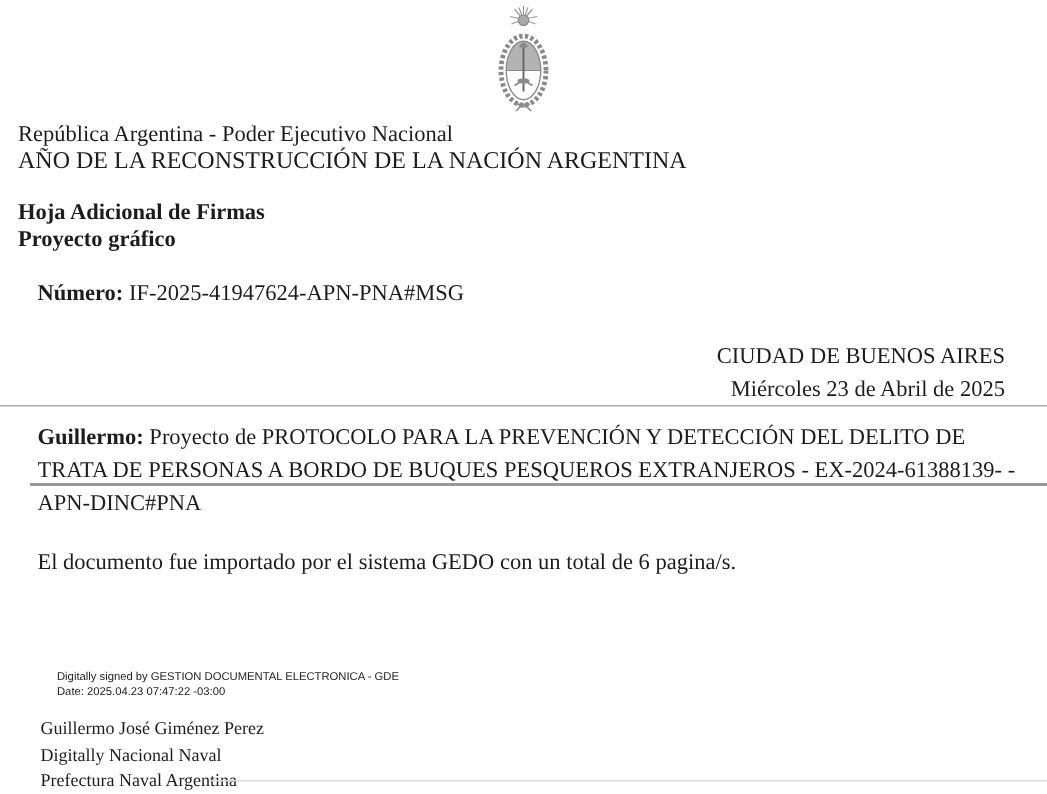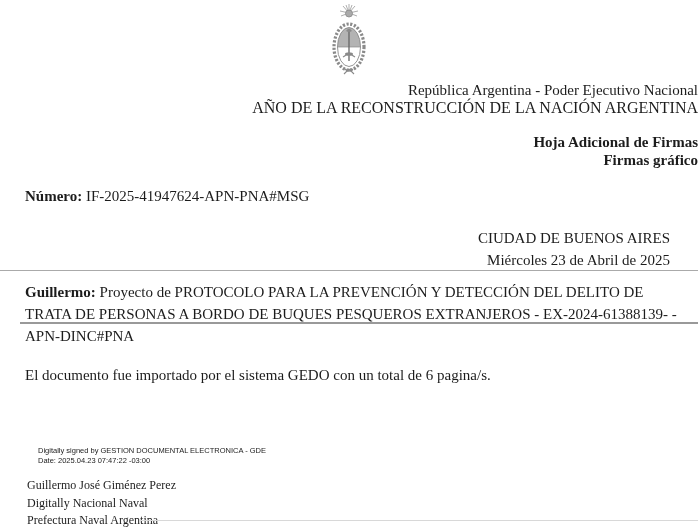--- a/index.html
+++ b/index.html
@@ -7,21 +7,21 @@
   .page {
     position: relative;
     width: 698px;
     height: 529px;
     background: #ffffff;
     font-family: "Liberation Serif", "DejaVu Serif", serif;
     color: #1c1c1c;
     overflow: hidden;
   }
   .abs { position: absolute; }
-  .centered { left: 0; right: 0; text-align: right; margin-left: 12px; }
+  .centered { left: 0; right: 0; text-align: left; margin-left: 12px; }
   .coat-of-arms { left: 319px; top: 3px; width: 60px; height: 73px; }
   .header-line1 { top: 82px; font-size: 15px; }
   .header-line2 { top: 99px; font-size: 16px; }
   .title-line1 { top: 134px; font-size: 15px; font-weight: bold; }
   .title-line2 { top: 152px; font-size: 15px; font-weight: bold; }
   .numero-row { left: 25px; top: 188px; font-size: 15px; text-align: center; }
   .numero-row .lbl { font-weight: bold; }
   .city-line { right: 28px; top: 230px; font-size: 15px; text-align: right; }
   .date-line { right: 28px; top: 252px; font-size: 15px; text-align: center; }
   .rule-top { left: 0; top: 270px; width: 698px; height: 1px; background: #aaaaaa; }
@@ -75,21 +75,21 @@
 
     <path d="M26,66 q4,4 8,0" fill="none" stroke="#8a8a8a" stroke-width="1.4"></path>
     <line x1="25" y1="71" x2="30" y2="66" stroke="#8a8a8a" stroke-width="1.1"></line>
     <line x1="35" y1="71" x2="30" y2="66" stroke="#8a8a8a" stroke-width="1.1"></line>
   </svg>
 
   <div class="abs centered header-line1">República Argentina - Poder Ejecutivo Nacional</div>
   <div class="abs centered header-line2">AÑO DE LA RECONSTRUCCIÓN DE LA NACIÓN ARGENTINA</div>
 
   <div class="abs centered title-line1">Hoja Adicional de Firmas</div>
-  <div class="abs centered title-line2">Firmas gráfico</div>
+  <div class="abs centered title-line2">Proyecto gráfico</div>
 
   <div class="abs numero-row">
     <span class="lbl">Número:</span>
     <span>IF-2025-41947624-APN-PNA#MSG</span>
   </div>
 
   <div class="abs city-line">CIUDAD DE BUENOS AIRES</div>
   <div class="abs date-line">Miércoles 23 de Abril de 2025</div>
 
   <div class="abs rule-top"></div>

